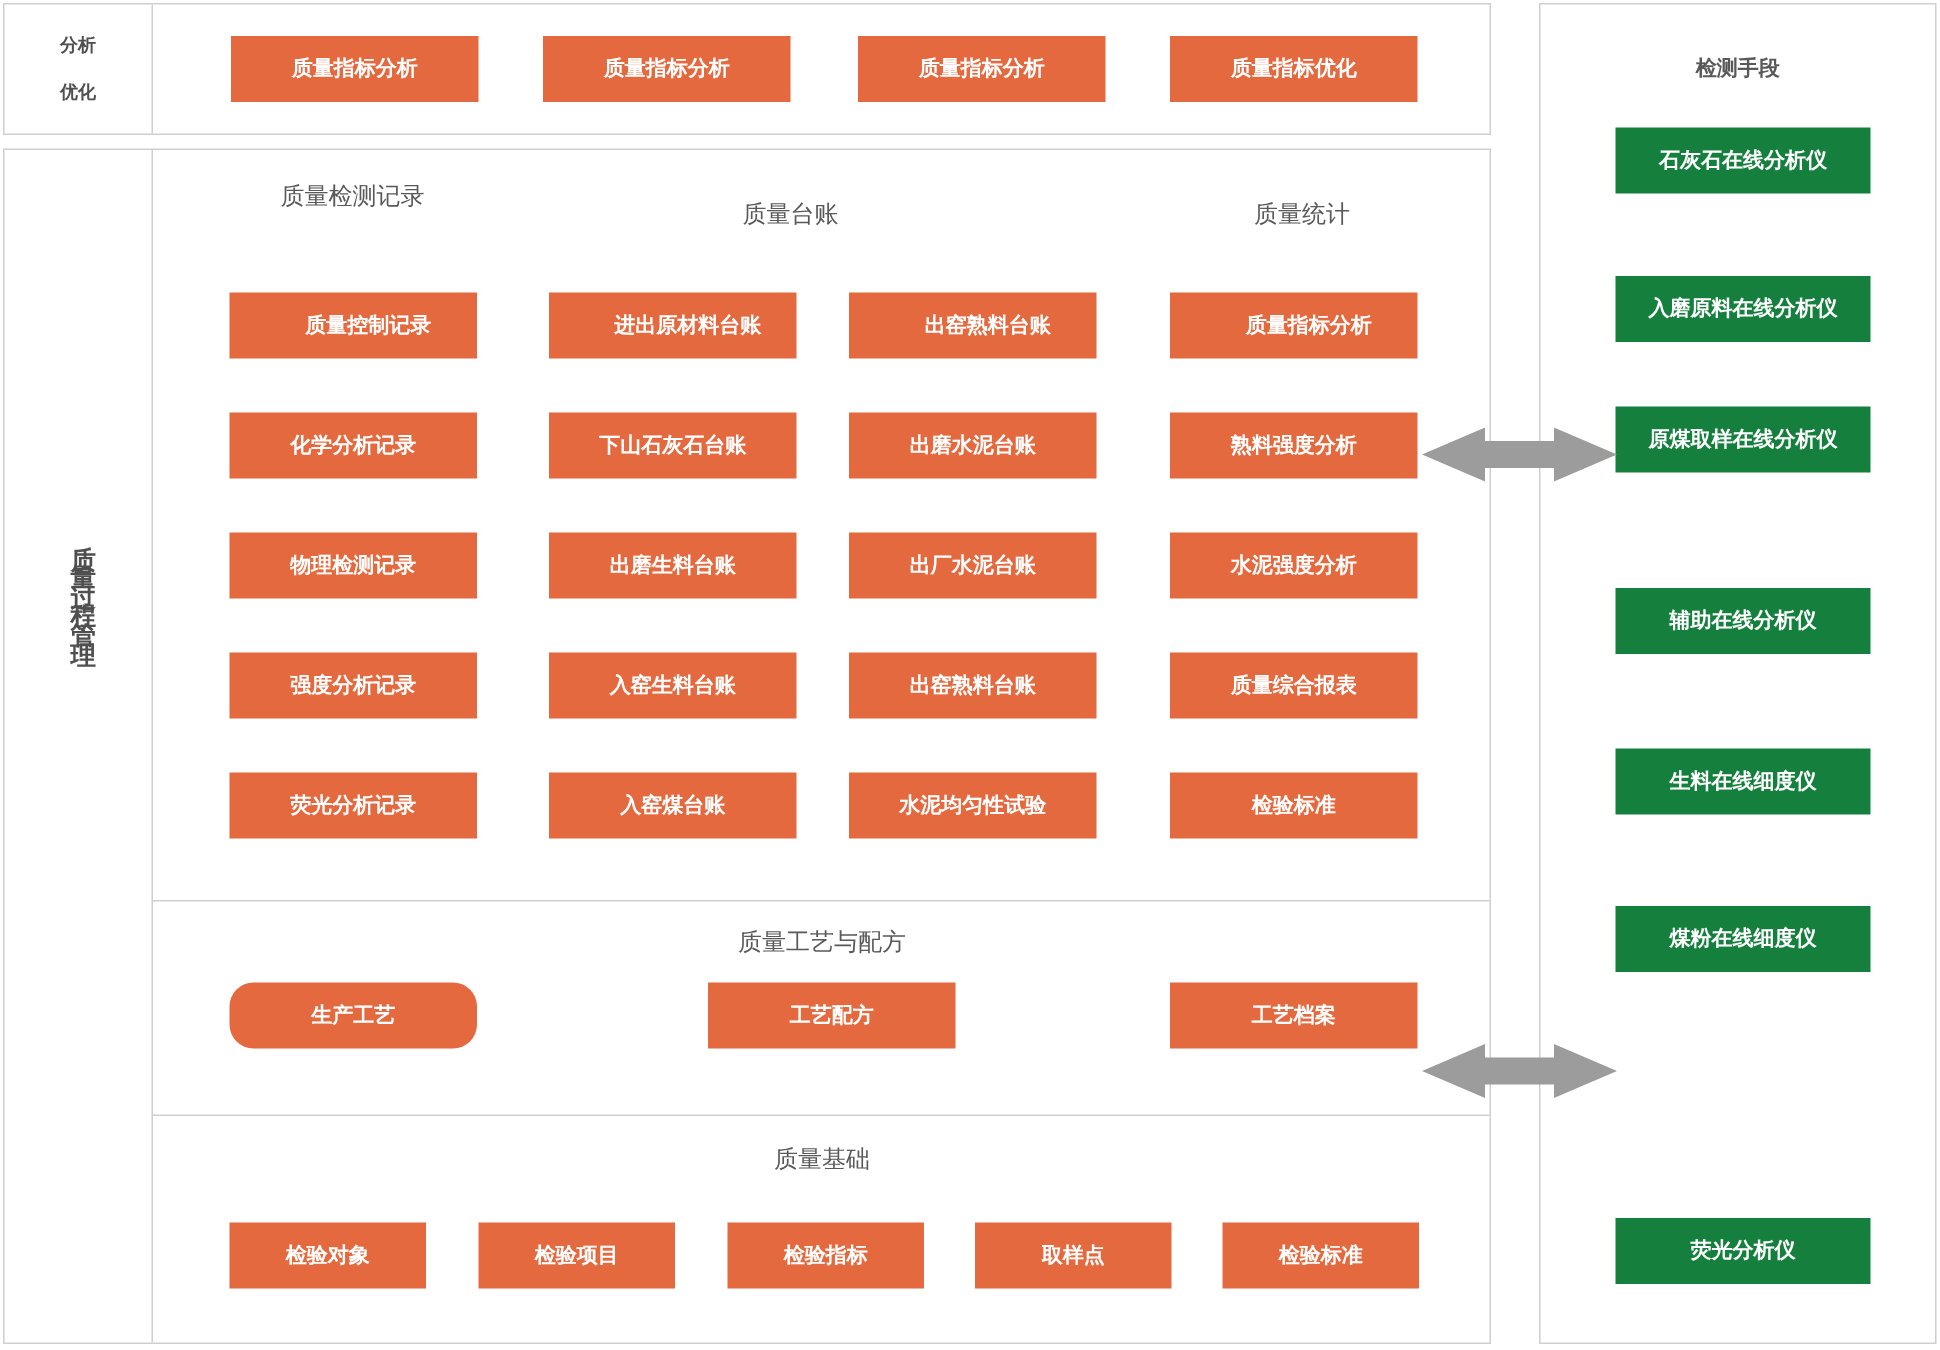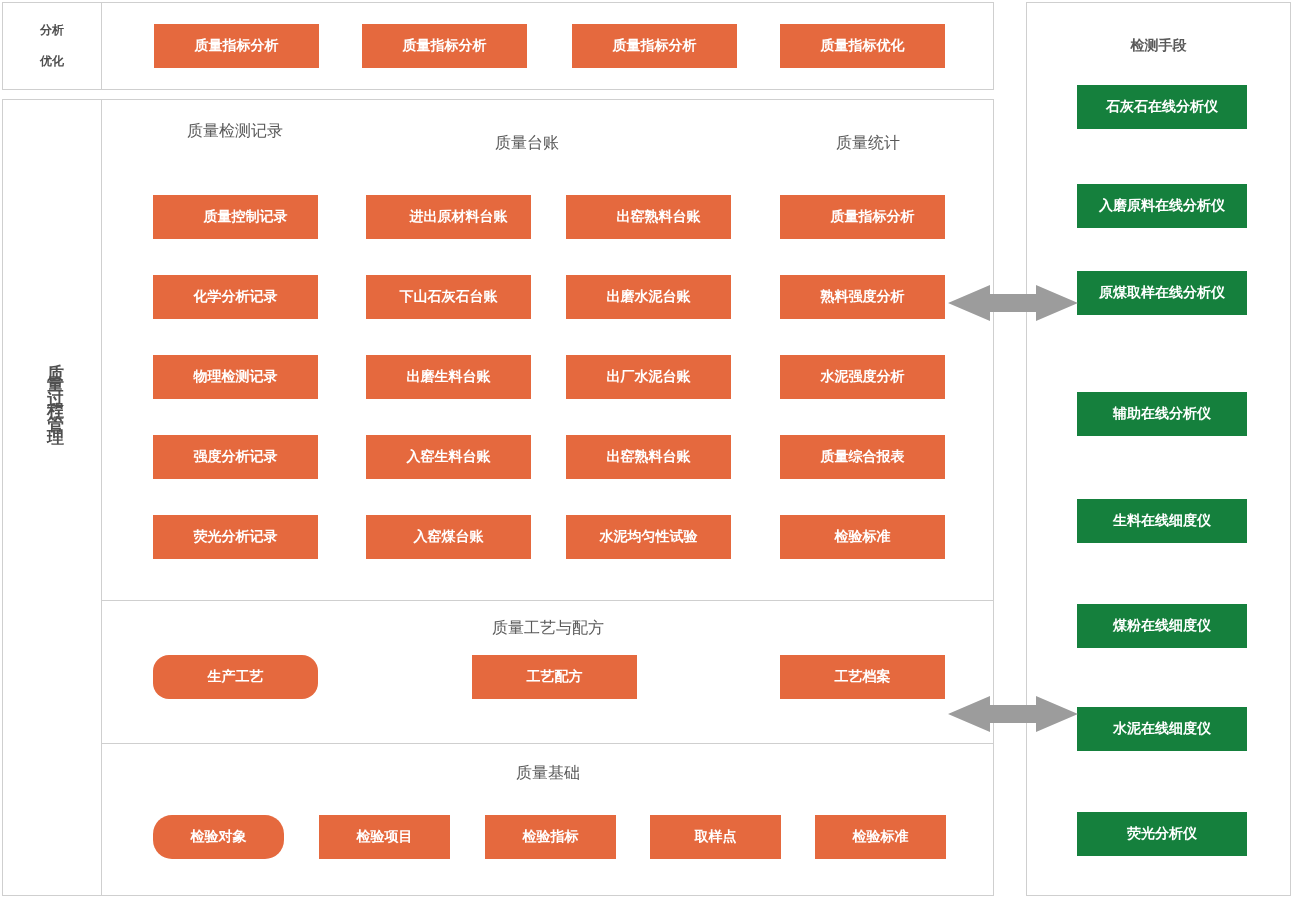--- a/index.html
+++ b/index.html
@@ -48,21 +48,21 @@
   
   .tb1 { left: 151px; } .tb2 { left: 359px; } .tb3 { left: 569px; } .tb4 { left: 777px; }
   .ttop { top: 21px; }
   
   .c1 { left: 150px; } .c2 { left: 363px; } .c3 { left: 563px; } .c4 { left: 777px; }
   .r1 { top: 95px; padding-left: 20px; } .r2 { top: 175px; } .r3 { top: 255px; } .r4 { top: 335px; } .r5 { top: 415px; }
   
   .p1 { left: 150px; border-radius: 16px; } .p2 { left: 469px; } .p3 { left: 777px; }
   .ptop { top: 555px; }
   
-  .b1 { left: 150px; border-radius: 19px; } .b2 { left: 316px; } .b3 { left: 482px; } .b4 { left: 647px; } .b5 { left: 812px; }
+  .b1 { left: 150px; } .b2 { left: 316px; } .b3 { left: 482px; } .b4 { left: 647px; } .b5 { left: 812px; }
   .btop { top: 715px; }
   
   .rr1 { top: 82px; } .rr2 { top: 181px; } .rr3 { top: 268px; } .rr4 { top: 389px; }
   .rr5 { top: 496px; } .rr6 { top: 601px; } .rr7 { top: 704px; } .rr8 { top: 809px; }
   .right-title {
     position: absolute; left: 0; top: 34px; width: 100%; text-align: center;
     font-size: 14px; font-weight: 600; color: #595959;
   }
 </style>
 </head>
@@ -129,21 +129,20 @@
 </div>
 
 <div class="panel" id="right-panel">
   <div class="right-title">检测手段</div>
   <div class="btn gray rr1">石灰石在线分析仪</div>
   <div class="btn gray rr2">入磨原料在线分析仪</div>
   <div class="btn gray rr3">原煤取样在线分析仪</div>
   <div class="btn gray rr4">辅助在线分析仪</div>
   <div class="btn gray rr5">生料在线细度仪</div>
   <div class="btn gray rr6">煤粉在线细度仪</div>
-  <div class="btn gray rr7">水泥在线细度仪</div>
   <div class="btn gray rr8">荧光分析仪</div>
 </div>
 
 <svg class="arrow" style="left:948px; top:285px;" viewBox="0 0 130 36" aria-hidden="true">
   <polygon points="0,18 42,0 42,9 88,9 88,0 130,18 88,36 88,27 42,27 42,36" fill="#9C9C9C"></polygon>
 </svg>
 <svg class="arrow" style="left:948px; top:696px;" viewBox="0 0 130 36" aria-hidden="true">
   <polygon points="0,18 42,0 42,9 88,9 88,0 130,18 88,36 88,27 42,27 42,36" fill="#9C9C9C"></polygon>
 </svg>
 

